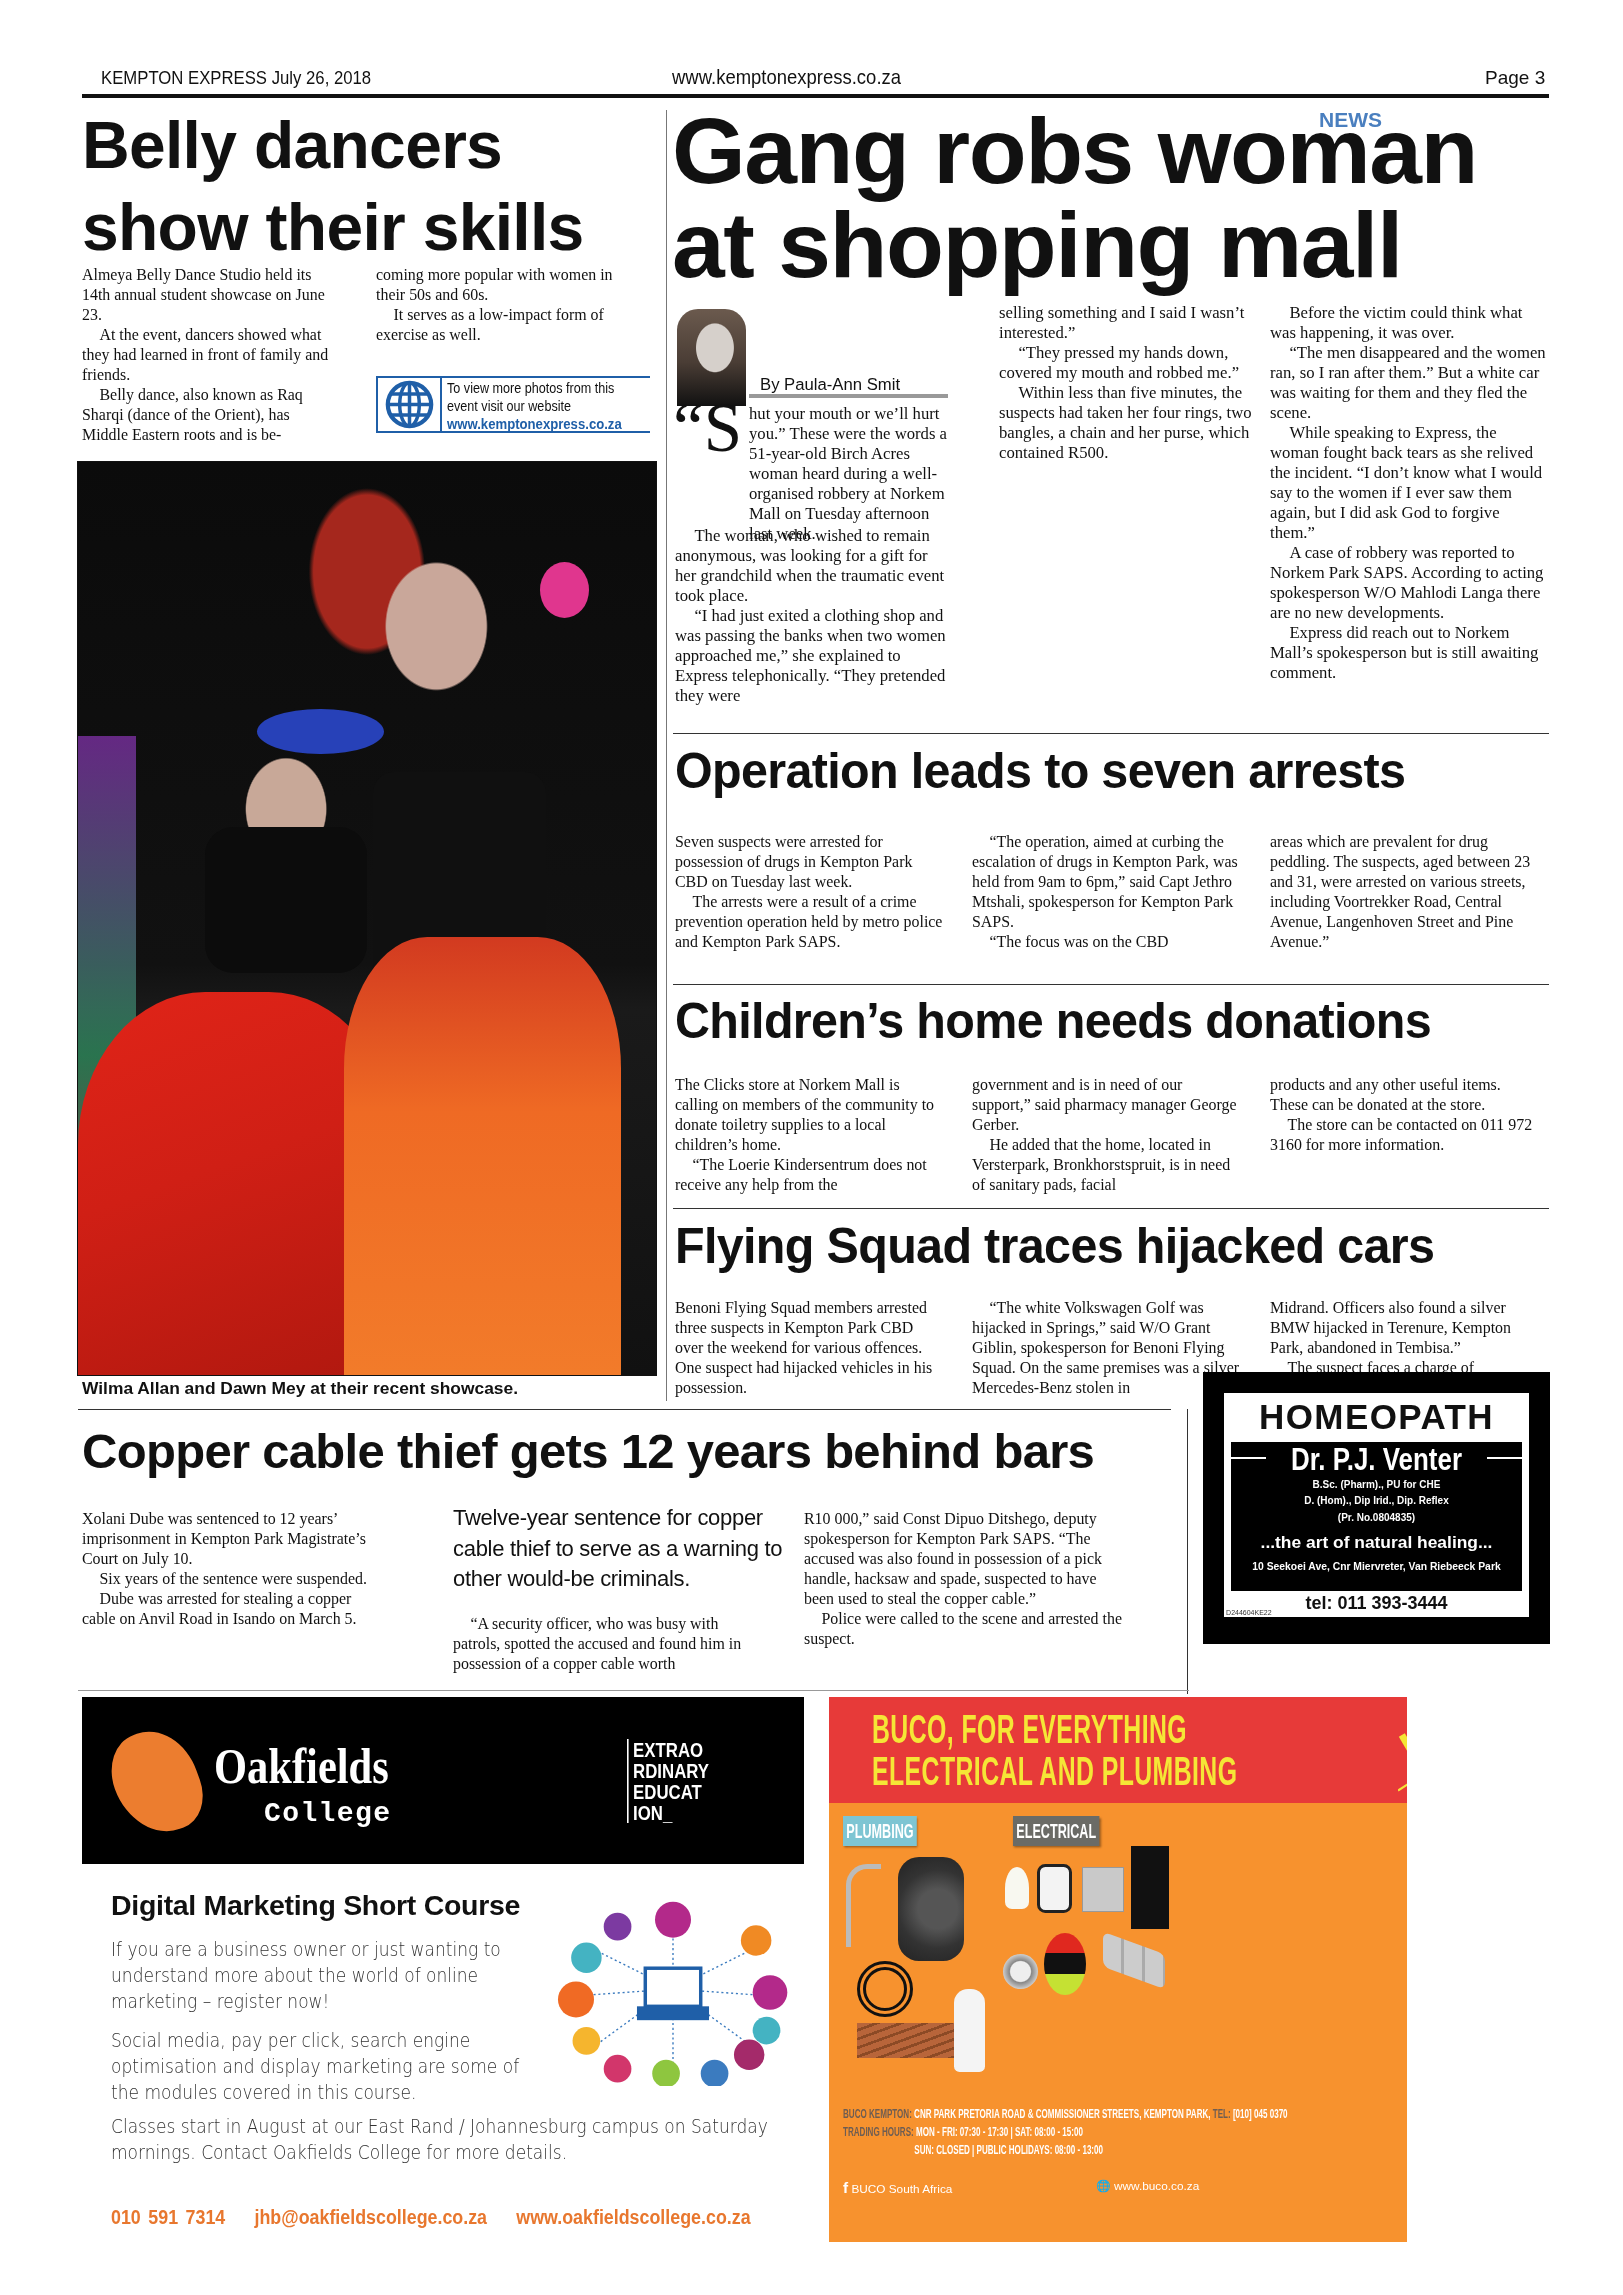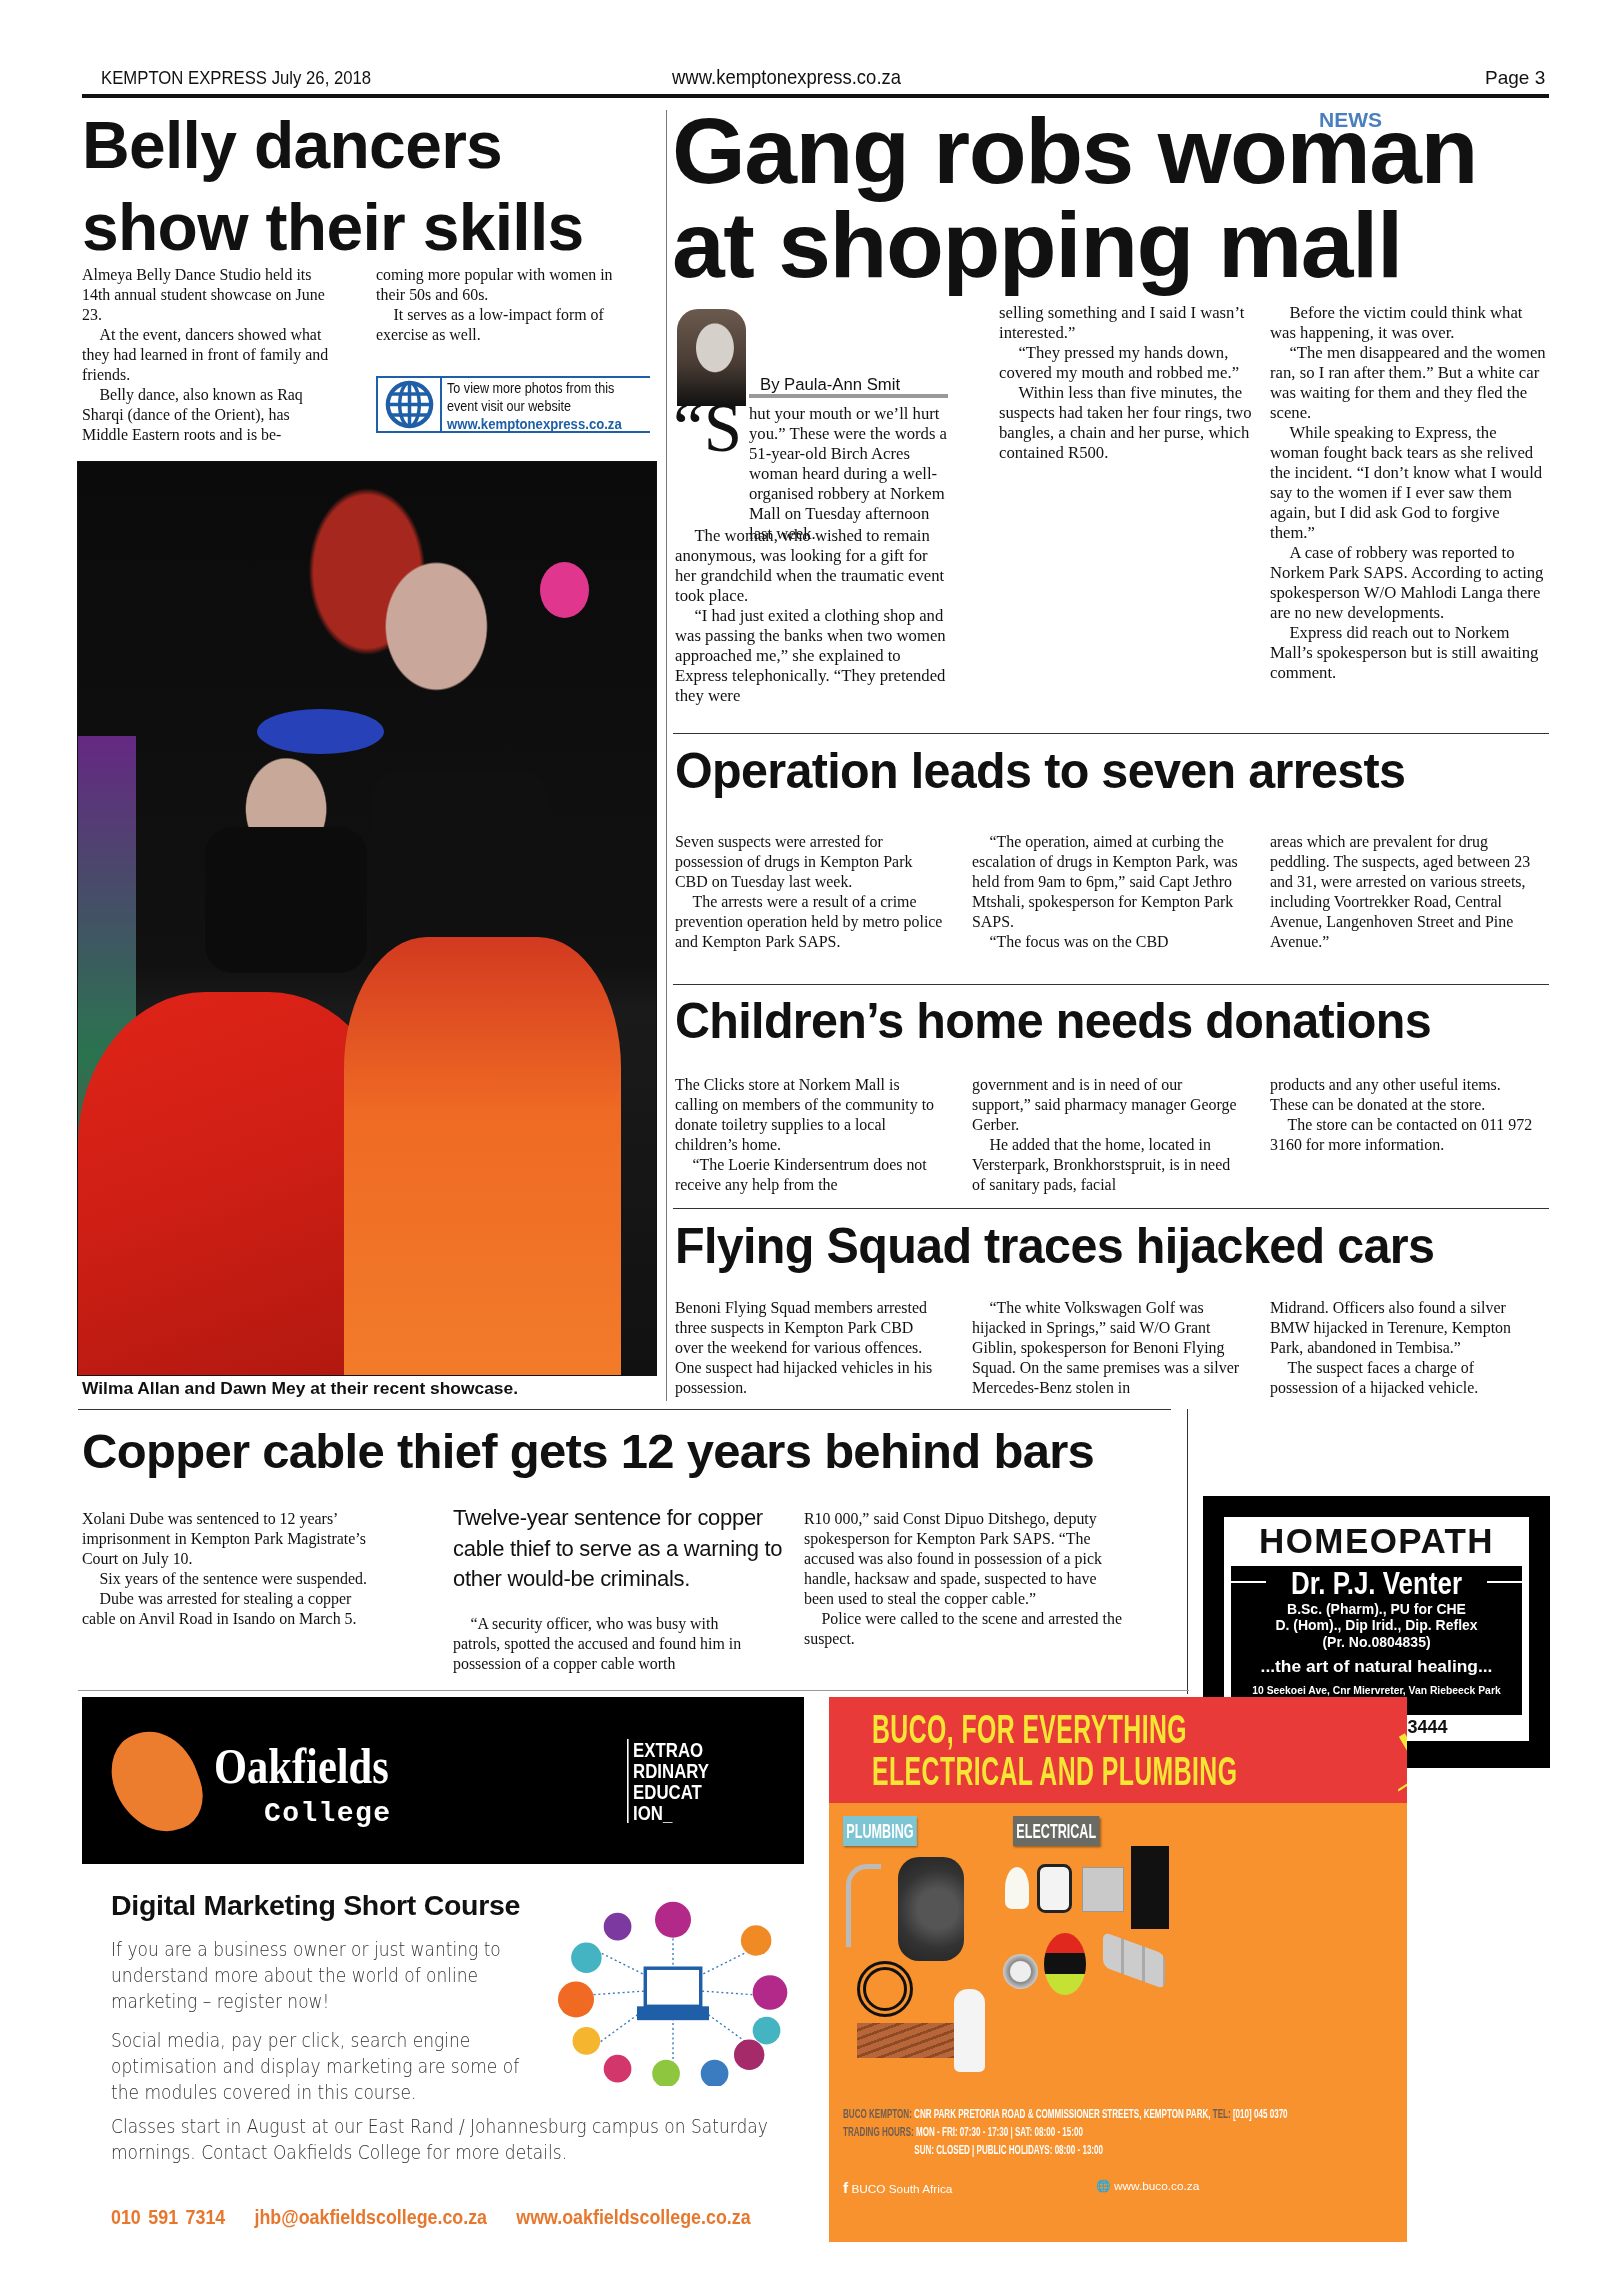--- a/index.html
+++ b/index.html
@@ -66,29 +66,29 @@
   
   .h-copper { left: 82px; top: 1420px; font-family: "Liberation Sans", sans-serif; font-size: 49px; line-height: 62px; letter-spacing: -0.7px; white-space: nowrap; }
   .cop-col1 { left: 82px; top: 1508px; width: 340px; }
   .pullquote { left: 453px; top: 1503px; width: 347px; font-family: "Liberation Sans", sans-serif; font-size: 22px; line-height: 30.5px; letter-spacing: -0.3px; }
   .cop-col2 { left: 453px; top: 1613px; width: 347px; }
   .cop-col3 { left: 804px; top: 1508px; width: 361px; }
   .cop-rule-v { left: 1187px; top: 1409px; width: 1.4px; height: 285px; background: #333; }
   .cop-bottom-rule { left: 78px; top: 1690px; width: 1111px; height: 1.4px; background: #999; }
 
   
-  .homeo { left: 1203px; top: 1496px; width: 347px; height: 272px; background: #000; padding: 21px 24px 0 21px; }
+  .homeo { left: 1203px; top: 1372px; width: 347px; height: 272px; background: #000; padding: 21px 24px 0 21px; }
   .homeo-inner { background: #fff; width: 305px; height: 224px; padding: 5.6px 7px 0 7px; position: relative; }
   .homeo-title { font-family: "Liberation Sans", sans-serif; font-weight: 900; font-size: 35px; text-align: center; letter-spacing: 1.4px; line-height: 36px; }
   .homeo-black { background: #000; color: #fff; margin-top: 7px; height: 149px; text-align: center; font-family: "Liberation Sans", sans-serif; position: relative; }
   .homeo-name { font-size: 30.5px; font-weight: bold; line-height: 35px; transform: scaleX(0.85); }
   .homeo-arrow { position: absolute; top: 15.3px; width: 35px; height: 2.1px; background: #fff; }
   .homeo-arrow.l { left: 0; }
   .homeo-arrow.r { right: 0; }
-  .homeo-quals { font-size: 14px; font-weight: bold; line-height: 16.7px; text-align: center; }
+  .homeo-quals { font-size: 10px; font-weight: bold; line-height: 16.7px; text-align: center; }
   .homeo-tag { font-size: 17.4px; font-weight: bold; margin-top: 5.6px; }
   .homeo-addr { font-size: 11.5px; font-weight: bold; margin-top: 7px; transform: scaleX(0.9); white-space: nowrap; }
   .homeo-tel { font-family: "Liberation Sans", sans-serif; font-weight: bold; font-size: 18px; text-align: center; margin-top: 2.8px; }
   .homeo-code { position: absolute; left: 2.1px; bottom: 1.4px; font-family: "Liberation Sans", sans-serif; font-size: 7px; color: #333; }
 
   
   .oak-banner { left: 82px; top: 1697px; width: 722px; height: 167px; background: #000; }
   .oak-leaf { position: absolute; left: 33px; top: 33px; width: 83px; height: 104px; background: #ec7d2f; border-radius: 45% 55% 40% 60%; transform: rotate(-20deg); }
   .oak-name { position: absolute; left: 132px; top: 43px; color: #fff; font-family: "Liberation Serif", serif; font-weight: bold; font-size: 50px; line-height: 53px; transform: scaleX(0.85); transform-origin: left; }
   .oak-college { position: absolute; left: 182px; top: 101px; color: #fff; font-family: "Liberation Mono", monospace; font-weight: bold; font-size: 28px; letter-spacing: 1.4px; }

